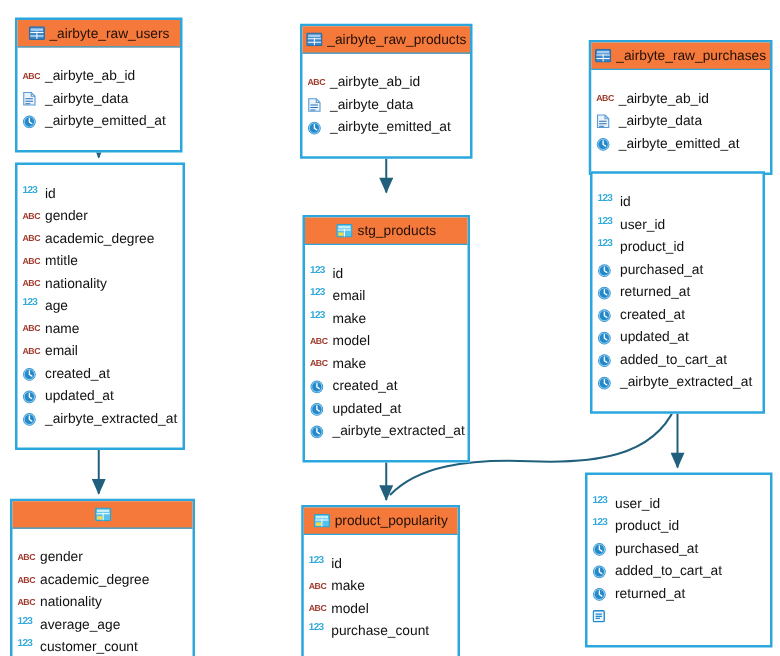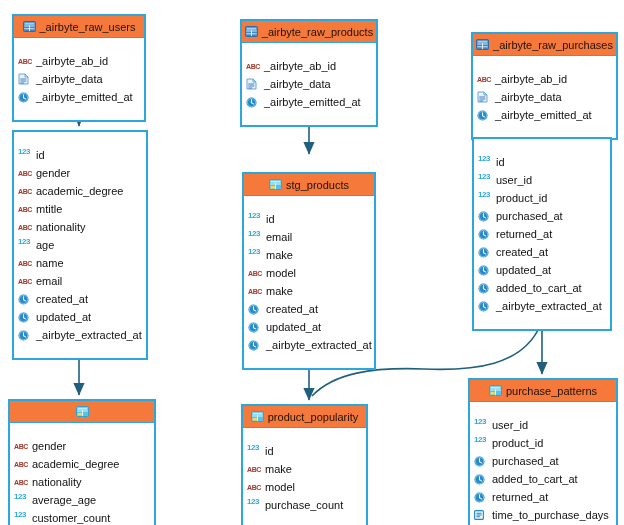--- a/index.html
+++ b/index.html
@@ -487,31 +487,20 @@
         </div>
         <div class="col-row">
           <span class="col-icon">
             <span class="glyph g-num">123</span>
           </span>
           <span class="col-label">purchase_count</span>
         </div>
       </div>
     </div>
     <div class="table-box" style="left: 468px; top: 378px; width: 150px;">
-      <div class="table-header">
-        <span class="hicon">
-          <svg width="13" height="11" viewBox="0 0 13 11">
-            <rect x="0.5" y="0.5" width="12" height="10" rx="1" fill="#56c3ea" stroke="#2fa3cf"></rect>
-            <rect x="1.6" y="1.7" width="9.8" height="2" fill="#c4ecfa"></rect>
-            <path d="M1.2 5h10.6M6.5 4.2v6" stroke="#ffffff" stroke-width="0.8"></path>
-            <rect x="1.6" y="7" width="4.2" height="2.6" fill="#f7d94c"></rect>
-          </svg>
-        </span>
-        <span class="htitle">purchase_patterns</span>
-      </div>
       <div class="table-body">
         <div class="col-row">
           <span class="col-icon">
             <span class="glyph g-num">123</span>
           </span>
           <span class="col-label">user_id</span>
         </div>
         <div class="col-row">
           <span class="col-icon">
             <span class="glyph g-num">123</span>
@@ -548,17 +537,16 @@
           </span>
           <span class="col-label">returned_at</span>
         </div>
         <div class="col-row">
           <span class="col-icon">
             <svg width="10" height="10" viewBox="0 0 10 10">
               <rect x="0.6" y="0.6" width="8.8" height="8.8" rx="1" fill="#eaf5fc" stroke="#2389cc" stroke-width="1.1"></rect>
               <path d="M2.5 3.3h5M2.5 5h5M2.5 6.7h3.4" stroke="#2389cc" stroke-width="1"></path>
             </svg>
           </span>
-          <span class="col-label">time_to_purchase_days</span>
         </div>
       </div>
     </div>
   </div>
 
 </body></html>

